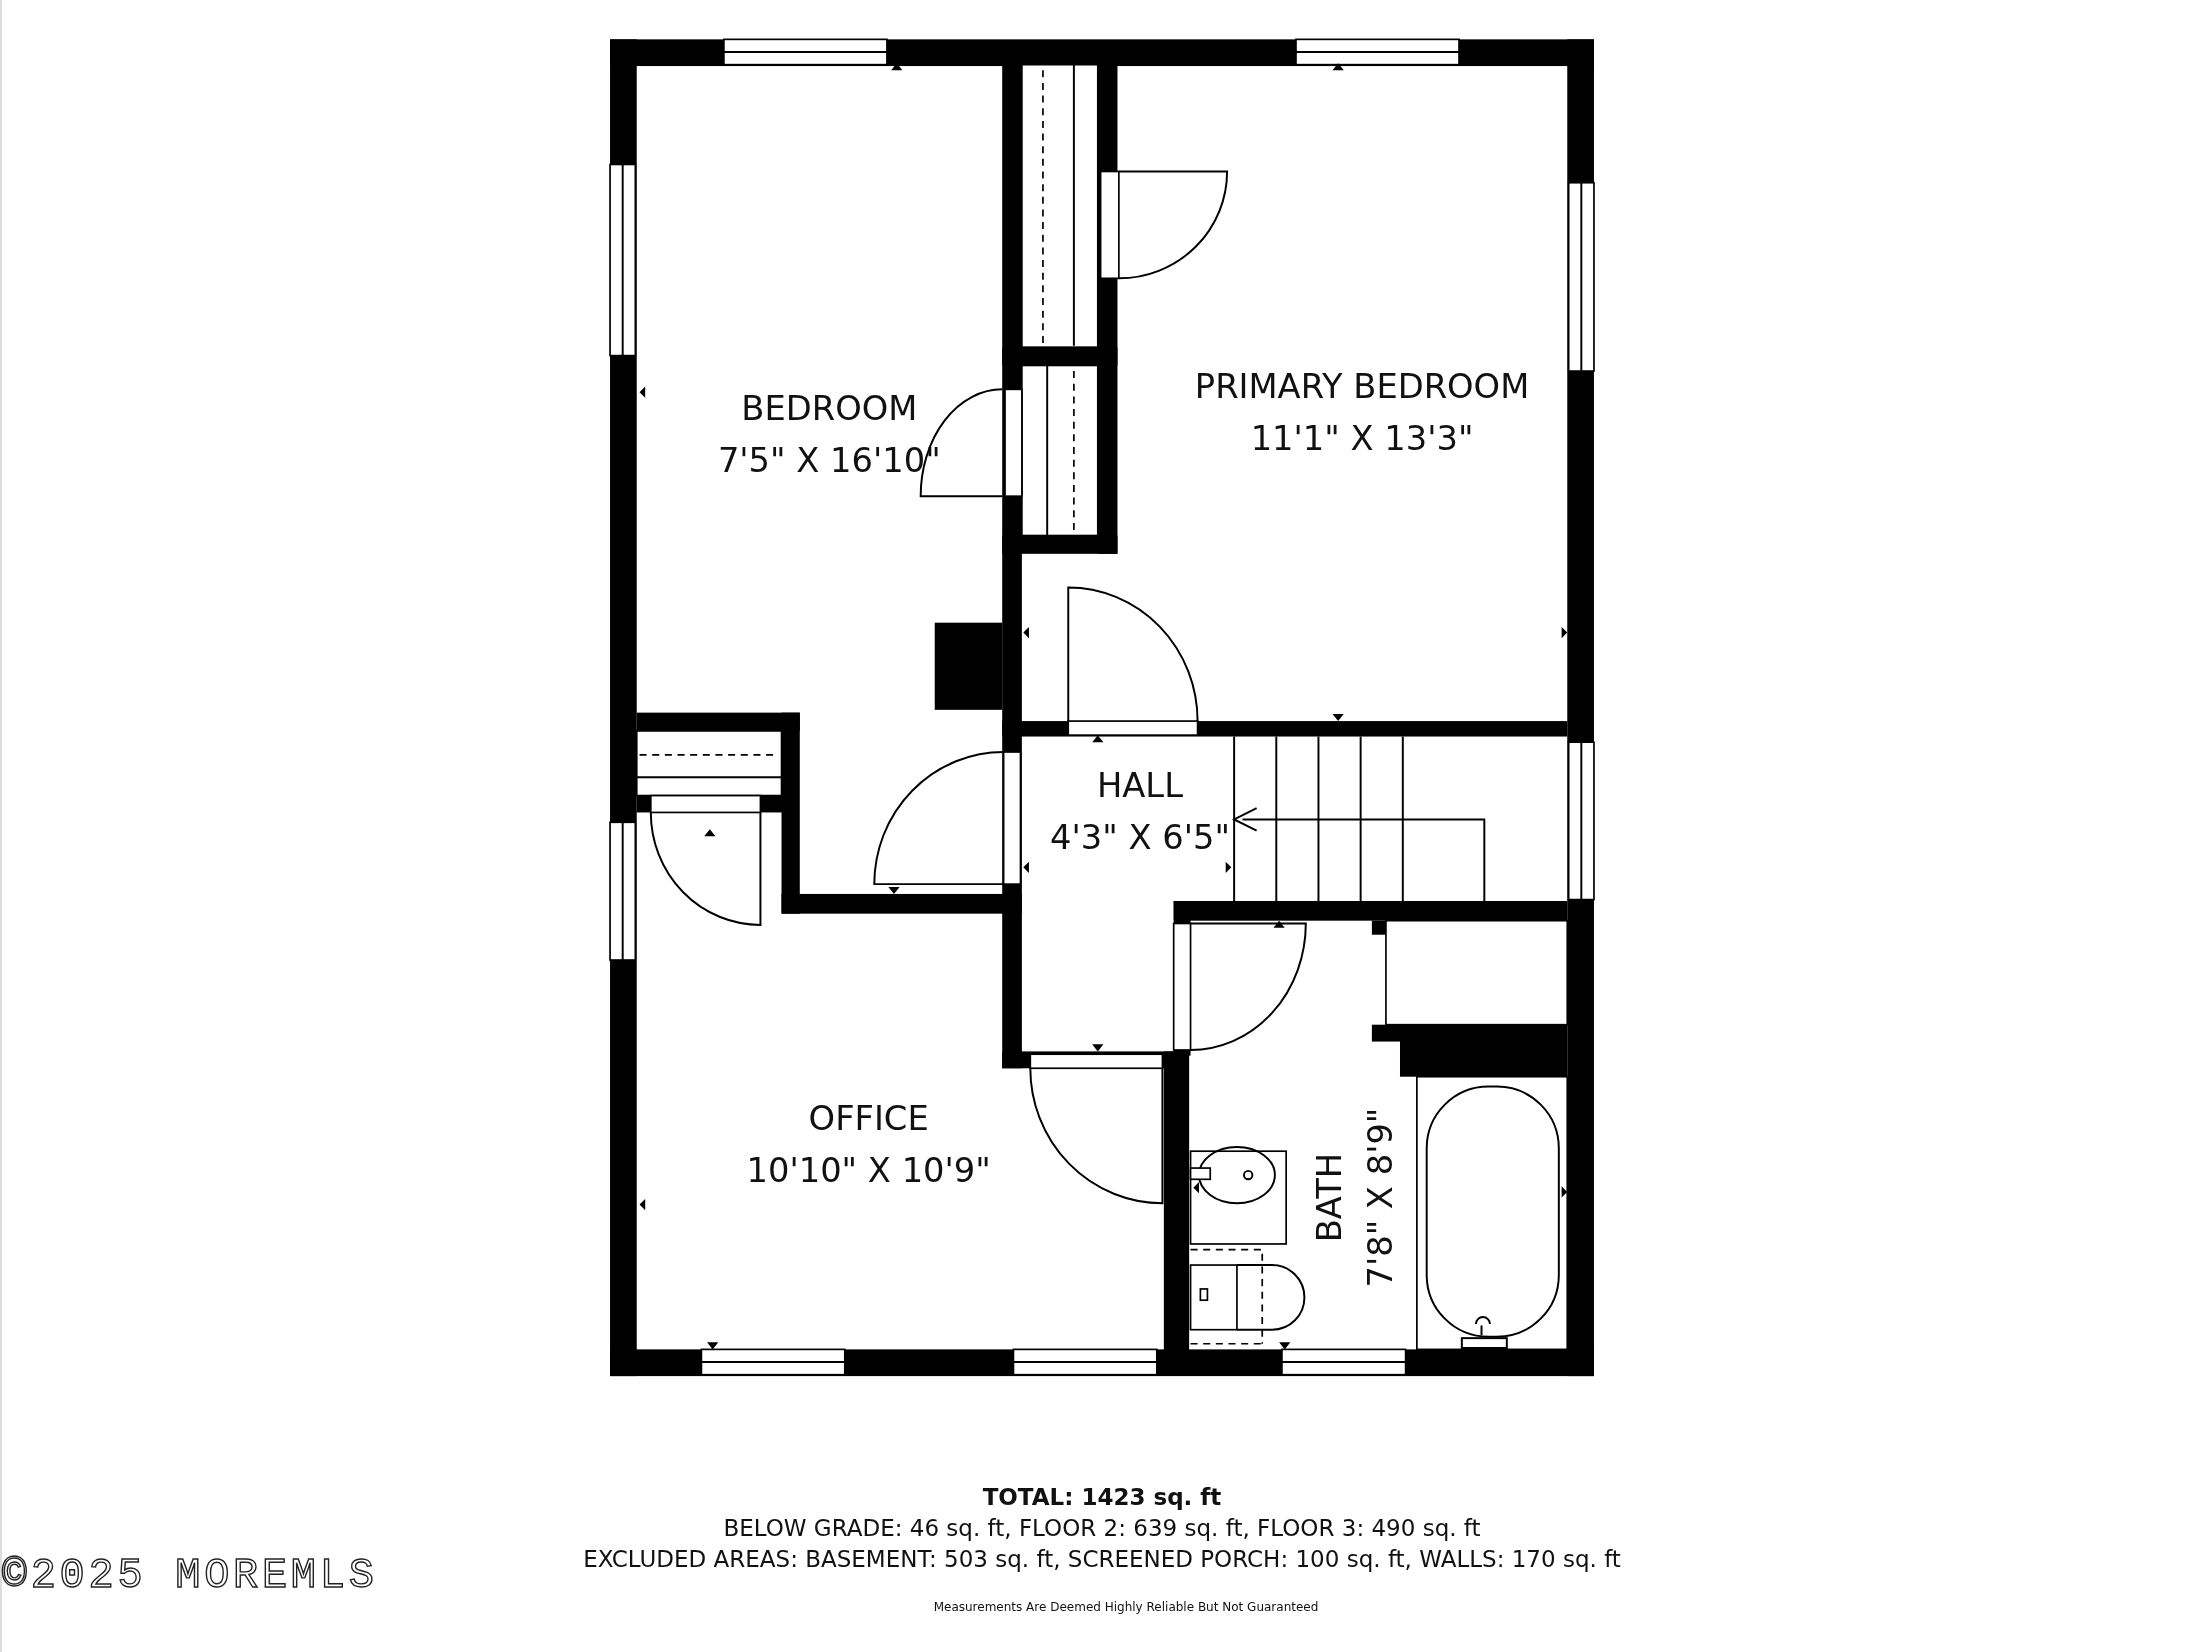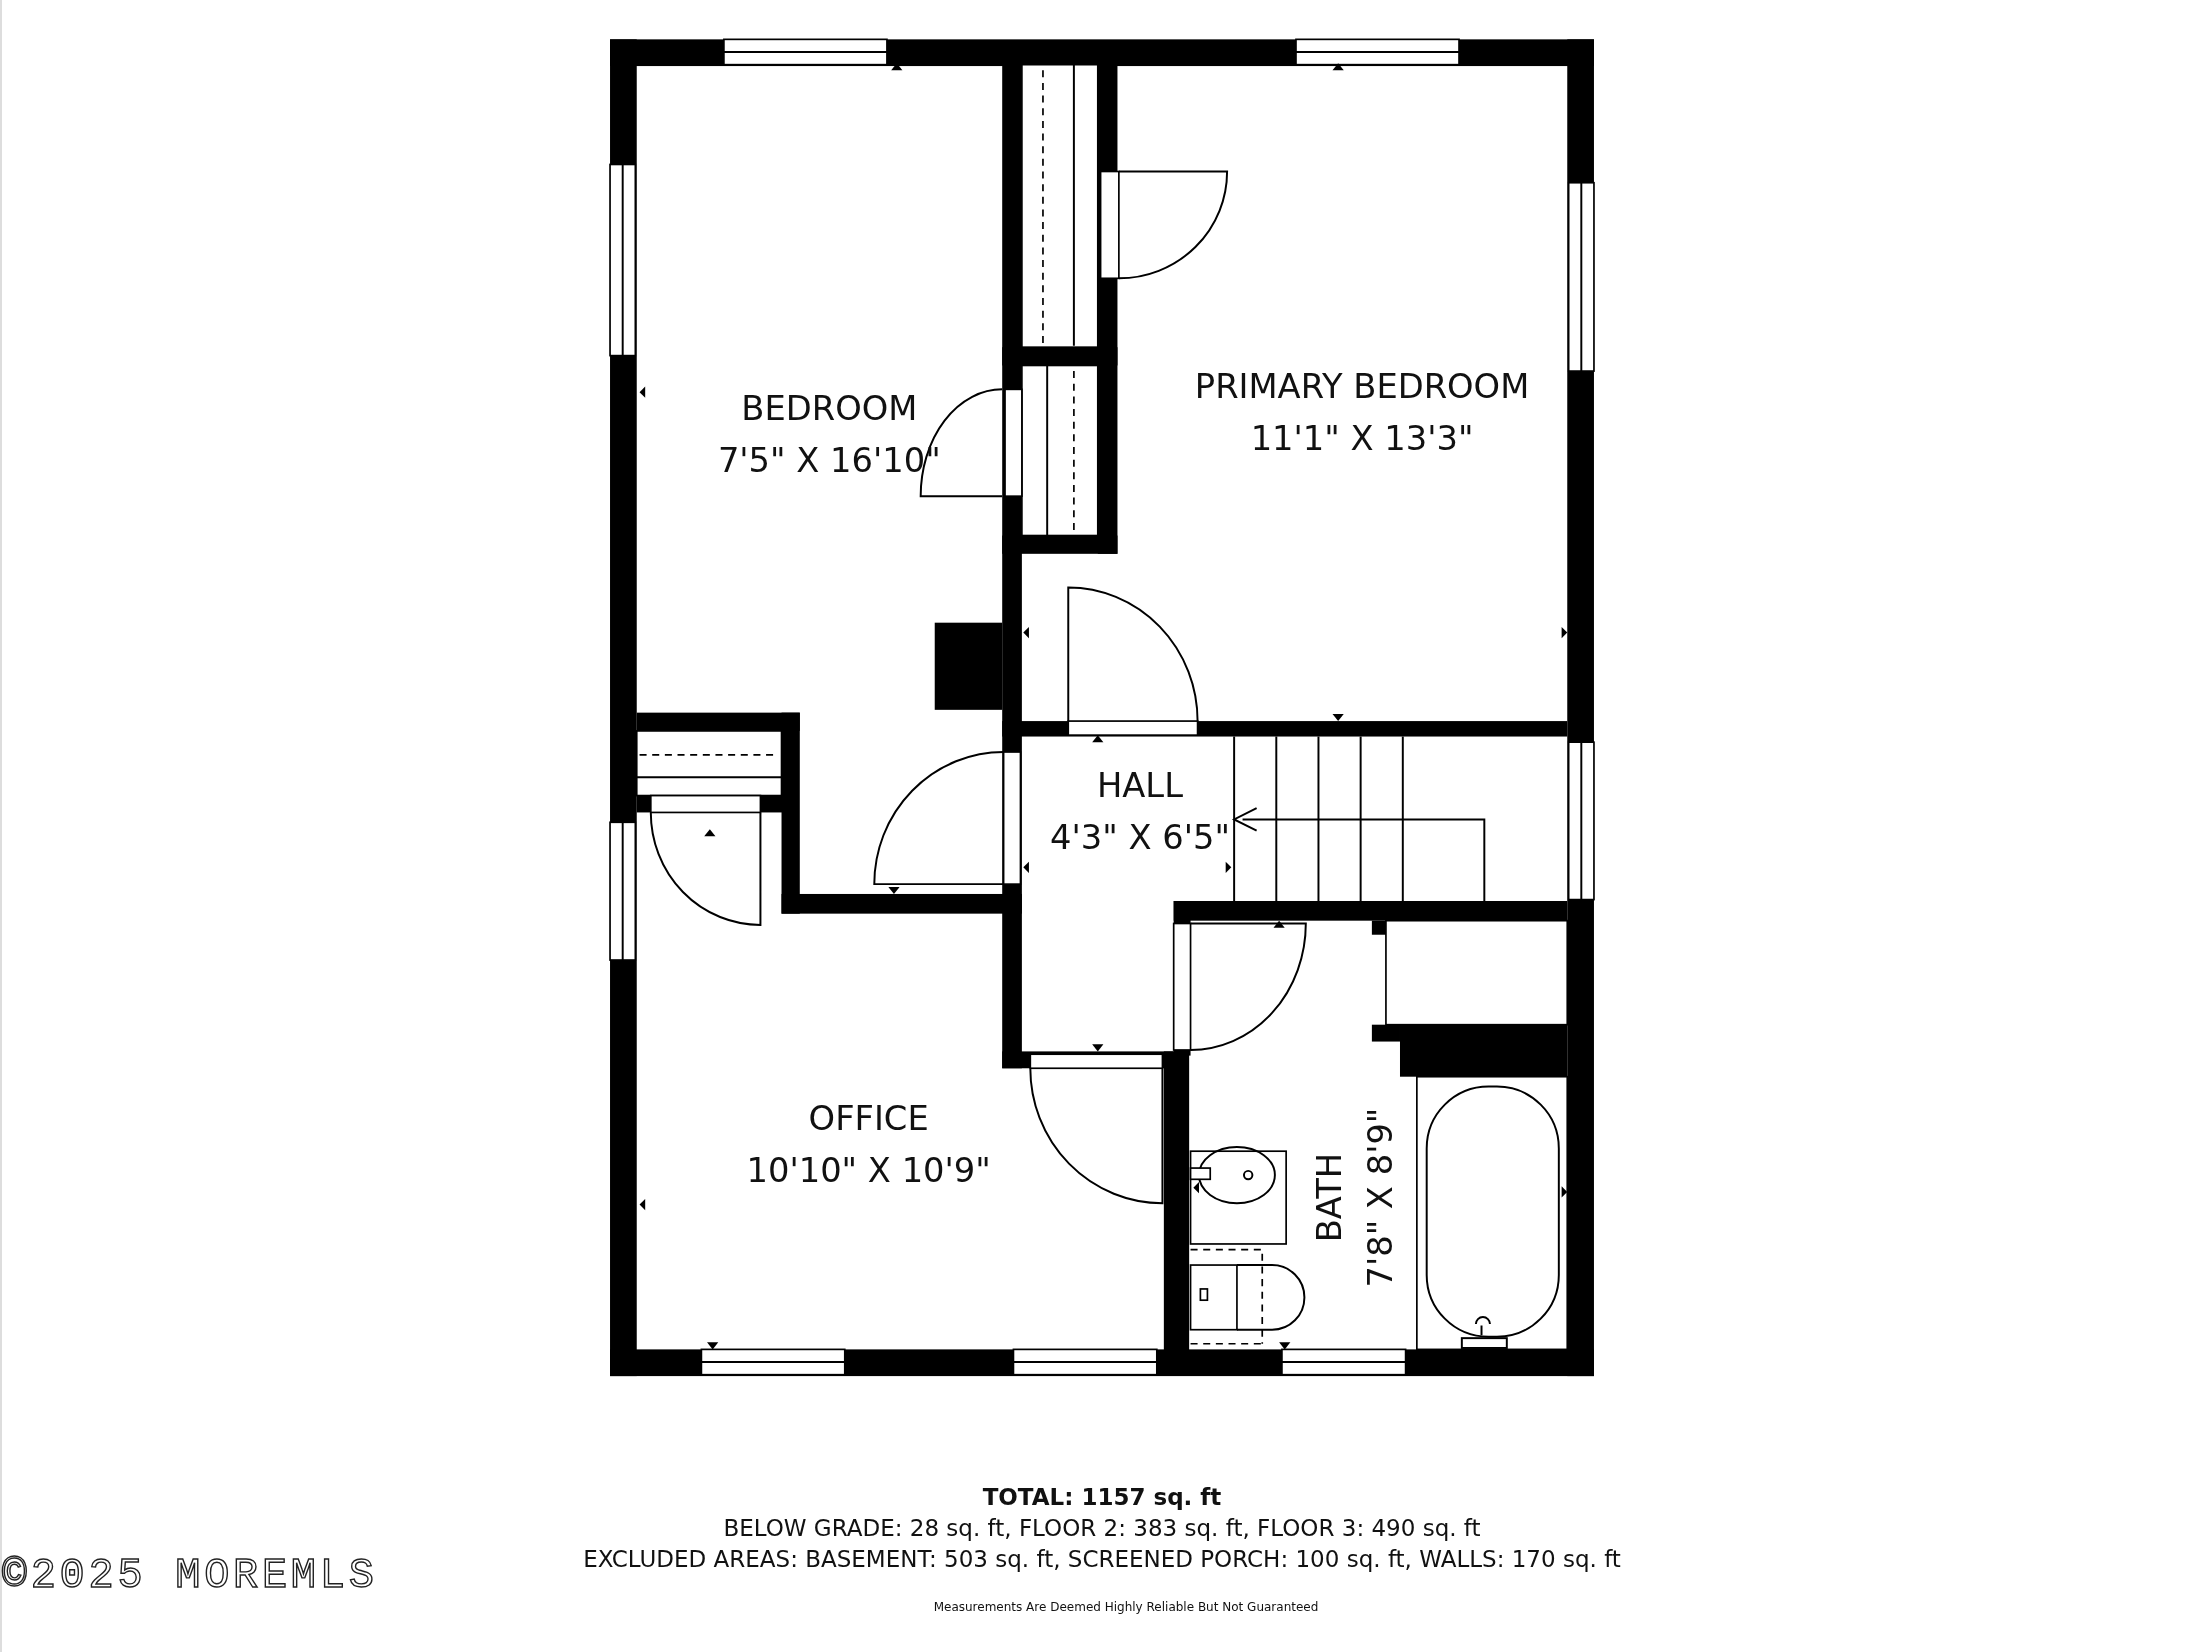--- a/index.html
+++ b/index.html
@@ -165,18 +165,18 @@
     <text class="room-label" x="969" y="320">11'1" X 13'3"</text>
     <text class="room-label" x="811" y="567">HALL</text>
     <text class="room-label" x="811" y="604">4'3" X 6'5"</text>
     <text class="room-label" x="618" y="804">OFFICE</text>
     <text class="room-label" x="618" y="841">10'10" X 10'9"</text>
     <text class="room-label" transform="translate(954 852) rotate(-90)">BATH</text>
     <text class="room-label" transform="translate(990 852) rotate(-90)">7'8" X 8'9"</text>
   </g>
 </svg>
 
-<div class="foot foot-total">TOTAL: 1157 sq. ft</div>
-<div class="foot foot-l2">BELOW GRADE: 28 sq. ft, FLOOR 2: 383 sq. ft, FLOOR 3: 490 sq. ft</div>
+<div class="foot foot-total">TOTAL: 1423 sq. ft</div>
+<div class="foot foot-l2">BELOW GRADE: 46 sq. ft, FLOOR 2: 639 sq. ft, FLOOR 3: 490 sq. ft</div>
 <div class="foot foot-l3">EXCLUDED AREAS: BASEMENT: 503 sq. ft, SCREENED PORCH: 100 sq. ft, WALLS: 170 sq. ft</div>
 <div class="foot foot-disc">Measurements Are Deemed Highly Reliable But Not Guaranteed</div>
 <div class="wm">©2025 MOREMLS</div>
 
 
 </body></html>

